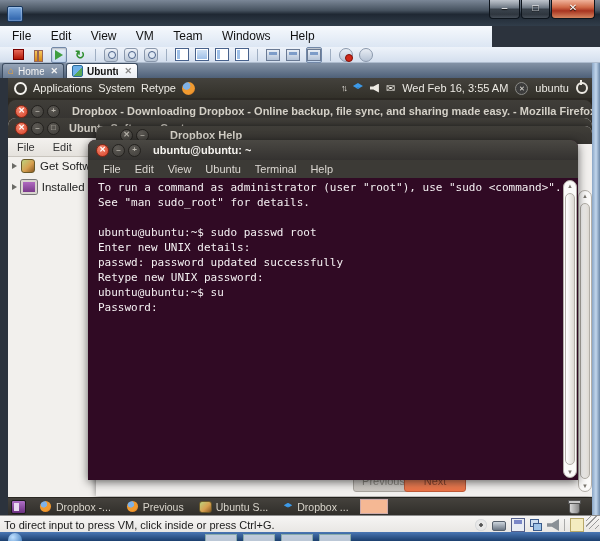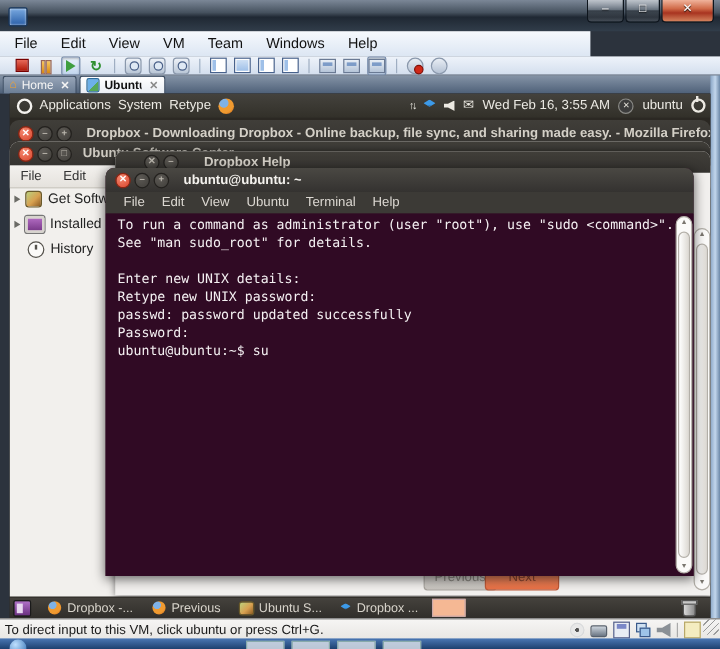--- a/index.html
+++ b/index.html
@@ -309,25 +309,20 @@
     <div class="scitem" style="top:38px">
       <span class="tri"></span>
       <span class="ico-get"></span>
       <span class="ellip">Get Softwar</span>
     </div>
     <div class="scitem" style="top:59px">
       <span class="tri"></span>
       <span class="ico-inst"></span>
       <span class="ellip">Installed So</span>
     </div>
-    <div class="scitem" style="top:80px">
-      <span class="sp"></span>
-      <span class="ico-hist"></span>
-      <span class="ellip">History</span>
-    </div>
   </div>
 
   <div class="abs" id="dbwin">
     <div class="tbar">
       <div class="row" style="height:18px;padding-left:24px;gap:3px">
         <span class="wbtn">✕</span>
         <span class="wbtn">–</span>
         <span class="ellip" style="margin-left:18px">Dropbox Help</span>
       </div>
     </div>
@@ -354,25 +349,26 @@
       <span>Edit</span>
       <span>View</span>
       <span>Ubuntu</span>
       <span>Terminal</span>
       <span>Help</span>
     </div>
     <div id="termbody">
       <div class="tline">To run a command as administrator (user "root"), use "sudo &lt;command&gt;".</div>
       <div class="tline">See "man sudo_root" for details.</div>
       <div class="tline"></div>
+      <div class="tline">ubuntu@ubuntu:~$ sudo passwd root</div>
       <div class="tline">Enter new UNIX details:</div>
+      <div class="tline">passwd: password updated successfully</div>
       <div class="tline">Retype new UNIX password:</div>
-      <div class="tline">passwd: password updated successfully</div>
+      <div class="tline">ubuntu@ubuntu:~$ su</div>
       <div class="tline">Password:</div>
-      <div class="tline">ubuntu@ubuntu:~$ su</div>
     </div>
     <div class="vscroll" style="left:475px;top:40px;height:296px">
       <div class="up">▲</div>
       <div class="thumb"></div>
       <div class="dn">▼</div>
     </div>
   </div>
 
   <div class="abs" id="gtask">
     <div class="deskbtn">
@@ -393,21 +389,21 @@
     <div class="taskitem">
       <span class="dbx s"></span>
       <span class="ellip">Dropbox ...</span>
     </div>
     <div class="peach"></div>
     <div class="trash"></div>
   </div>
 </div>
 
 <div class="abs" id="vstatus">
-  <span class="hint">To direct input to this VM, click ubuntu or press Ctrl+G.</span>
+  <span class="hint">To direct input to press VM, click inside or press Ctrl+G.</span>
   <div id="sticons">
     <span class="sico cd"></span>
     <span class="sico hd"></span>
     <span class="sico fd"></span>
     <span class="sico net"></span>
     <span class="sico snd"></span>
     <span class="stsep"></span>
     <span class="sico note"></span>
   </div>
 </div>

